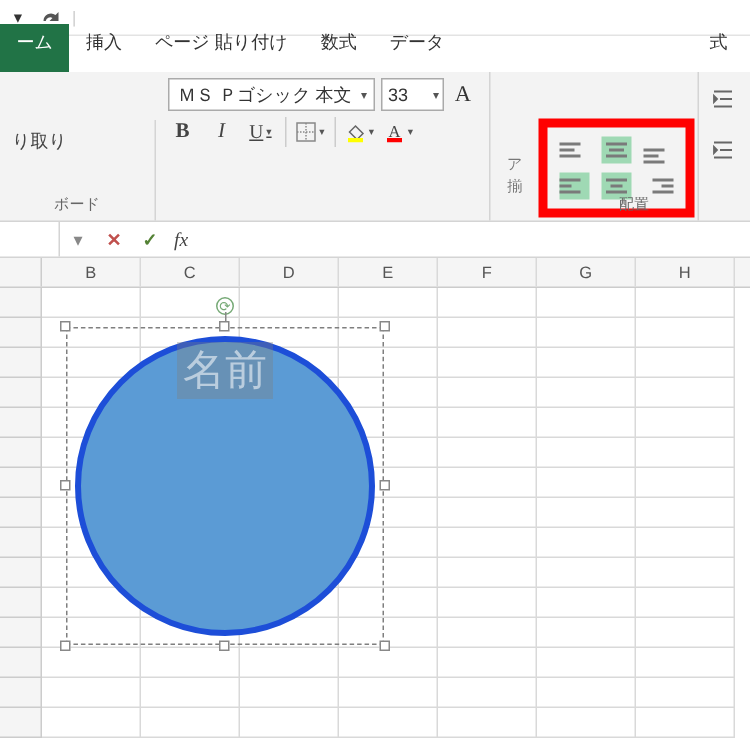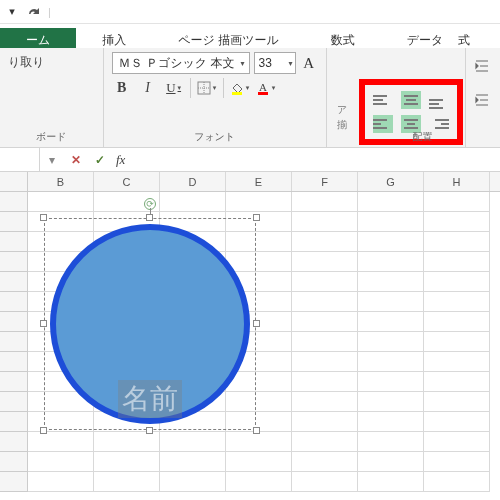--- a/index.html
+++ b/index.html
@@ -1,26 +1,26 @@
 <!DOCTYPE html>
 <html><head>
 <meta charset="utf-8">
 <style>
   * { box-sizing: border-box; margin: 0; padding: 0; }
   body { font-family: "MS PGothic", Meiryo, sans-serif; font-size: 11px; background: #fff; color: #333; user-select: none; }
   .qat { height: 24px; background: #fff; border-bottom: 1px solid #e3e3e3; display: flex; align-items: center; padding-left: 4px; gap: 6px; }
   .qat .ic { width: 16px; height: 16px; display:flex;align-items:center;justify-content:center; }
   .tabbar { height: 24px; background: #fff; display: flex; align-items: flex-end; position: relative; }
-  .tab { padding: 0 26px; height: 20px; line-height: 24px; font-size: 12px; }
+  .tab { padding: 0 11px; height: 32px; line-height: 24px; font-size: 12px; }
   .tab.home { color: #fff; background: #217346; }
   .tab.context-title { position:absolute; right: 20px; top: 0; color: #ff8c00; font-size: 12px; font-weight: 500; }
   .ribbon { background: #f3f3f3; border-bottom: 1px solid #d4d4d4; height: 100px; display: flex; }
   .group { border-right: 1px solid #d4d4d4; padding: 4px 8px 2px 8px; display: flex; flex-direction: column; position: relative; }
   .group .glabel { text-align: center; font-size: 10px; color: #666; height: 16px; line-height: 16px; position: absolute; bottom: 2px; left:0; right:0; }
-  .clip-group { width: 130px; }
+  .clip-group { width: 130px; margin-top: 32px; }
   .clip-row { font-size: 12px; color: #444; padding: 2px 0; white-space: nowrap; }
   .font-group { width: 225px; }
   .font-row1 { display:flex; gap:4px; align-items:center; margin-bottom:4px; }
   .fontname-box { background:#fff; border:1px solid #aaa; height:22px; width:138px; display:flex; align-items:center; padding:0 4px 0 6px; justify-content:space-between; font-size:12px;}
   .fontsize-box { background:#fff; border:1px solid #aaa; height:22px; width:42px; display:flex; align-items:center; padding:0 2px 0 4px; justify-content:space-between; font-size:12px;}
   .dd-arrow { font-size:8px; color:#555; }
   .Abox { width:18px; height:20px; display:flex;align-items:center;justify-content:center; font-family: "Times New Roman", serif;}
   .font-row2 { display:flex; gap:6px; align-items:center; }
   .fbtn { width:20px; height:20px; display:flex;align-items:center;justify-content:center; color:#444; }
   .fbtn .dd { font-size:7px; margin-left:2px; color:#555;}
@@ -51,39 +51,39 @@
   .cell { flex:0 0 66px; border-right:1px solid #d9d9d9; border-bottom:1px solid #d9d9d9; }
   
   .sel { position:absolute; left:44px; top:26px; width:212px; height:212px; }
   .sel-border { position:absolute; inset:0; border:1px dashed #7f7f7f; }
   .handle { position:absolute; width:7px; height:7px; background:#fff; border:1px solid #888; }
   .handle.nw { left:-4px; top:-4px; } .handle.n { left:50%; margin-left:-4px; top:-4px;} .handle.ne{right:-4px;top:-4px;}
   .handle.w { left:-4px; top:50%; margin-top:-4px;} .handle.e{right:-4px;top:50%;margin-top:-4px;}
   .handle.sw{left:-4px;bottom:-4px;} .handle.s{left:50%;margin-left:-4px;bottom:-4px;} .handle.se{right:-4px;bottom:-4px;}
   .rot-handle { position:absolute; left:50%; margin-left:-6px; top:-20px; width:12px;height:12px; border:1px solid #7a7; border-radius:50%; color:#7a7; font-size:9px; text-align:center; line-height:10px;}
   .rot-line { position:absolute; left:50%; top:-10px; width:1px; height:8px; background:#888;}
-  .circle { position:absolute; left:6px; top:6px; right:6px; bottom:6px; border-radius:50%; background:#5b9bd5; border:6px solid #1d4ed8; display:flex; align-items:flex-end; justify-content:center;}
+  .circle { position:absolute; left:6px; top:6px; right:6px; bottom:6px; border-radius:50%; background:#5b9bd5; border:4px solid #1d4ed8; display:flex; align-items:flex-start; justify-content:center;}
   .shape-text { font-size:28px; color: rgba(255,255,255,0.55); background: rgba(127,127,127,0.35); padding:0 4px; }
   svg { display:block; }
 </style>
 </head>
 <body>
 
 <div class="qat">
   <span class="ic">▾</span>
   <svg width="16" height="16">
       <path d="M3 10a5 5 0 0 1 8-4l2-2v6H7l2-2a3 3 0 0 0-4.5 2z" fill="#555"></path>
     </svg>
   <span style="color:#ccc;">|</span>
 </div>
 
 <div class="tabbar">
   <div class="tab home">ーム</div>
   <div class="tab">挿入</div>
-  <div class="tab">ページ 描画ツール</div>
+  <div class="tab">ページ 貼り付け</div>
   <div class="tab">数式</div>
   <div class="tab">データ</div>
   <div class="tab" style="position:absolute; right:4px;">式</div>
 </div>
 
 <div class="ribbon">
 
   <div class="group clip-group">
     <div class="clip-row">り取り</div>
     <div class="clip-row" style="height:6px;"></div>
@@ -127,21 +127,20 @@
         <span class="dd">▾</span>
       </div>
       <div class="fbtn">
         <svg width="14" height="14">
             <text x="3" y="10" font-family="Times New Roman" font-size="11" fill="#444">A</text>
             <rect x="2" y="11" width="10" height="3" fill="#ff0000"></rect>
           </svg>
         <span class="dd">▾</span>
       </div>
     </div>
-    <div class="glabel">フォント</div>
   </div>
 
   <div class="group vert-group" style="border-right:none;">
     <div class="vert-label">ア揃</div>
   </div>
 
   <div class="group align-group">
     <div class="red-box">
       <div class="align-row">
         <div class="align-btn">

